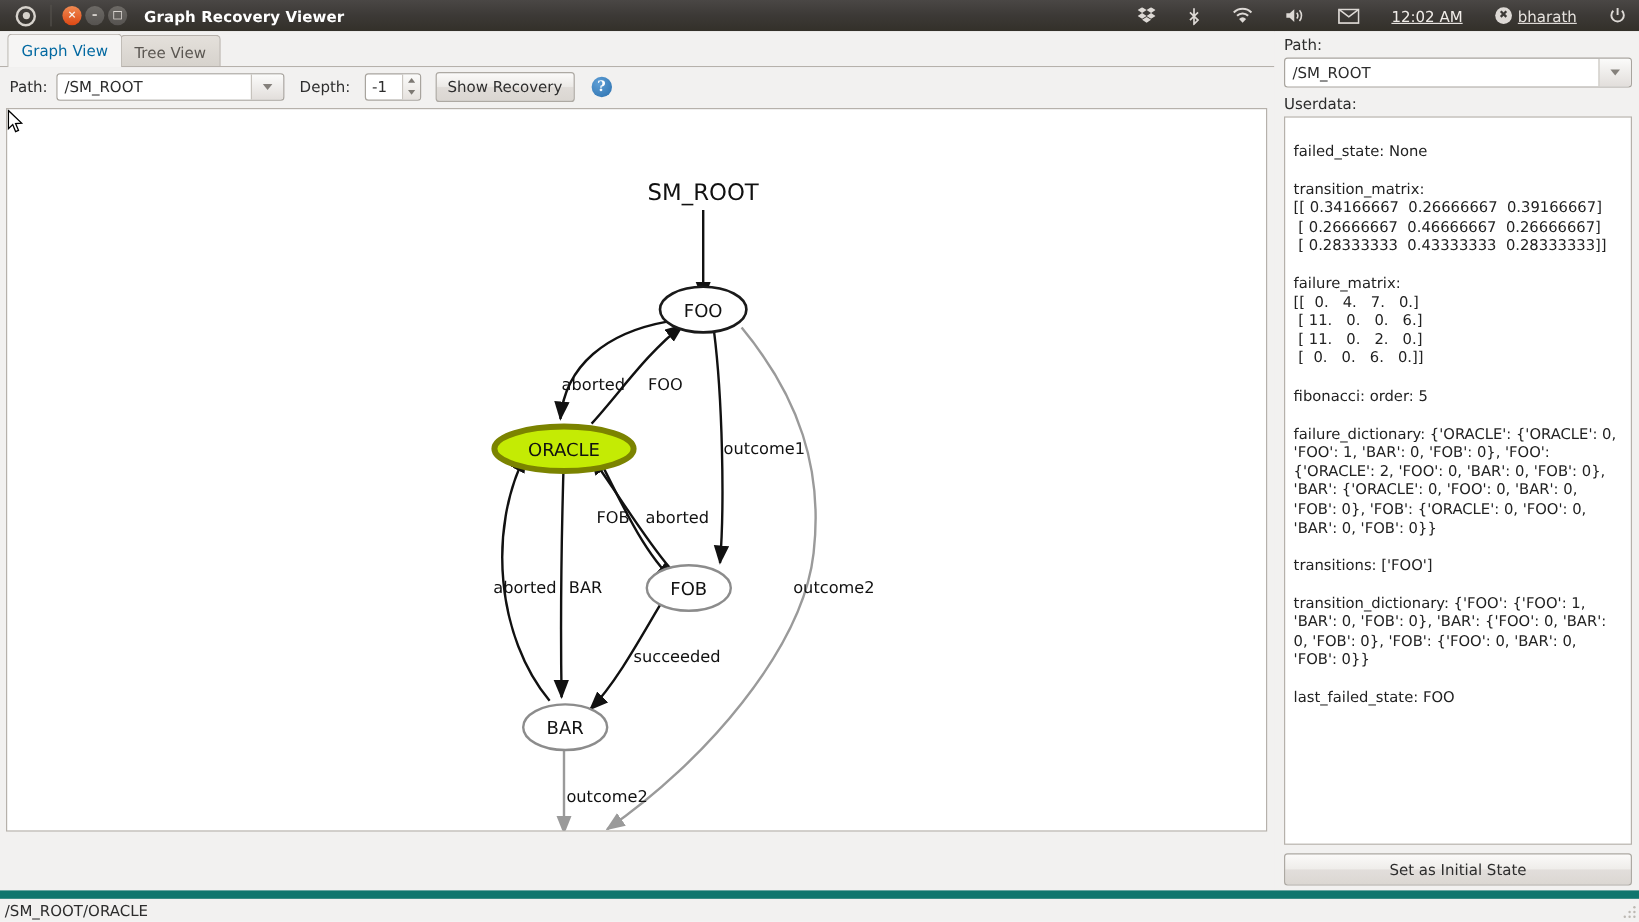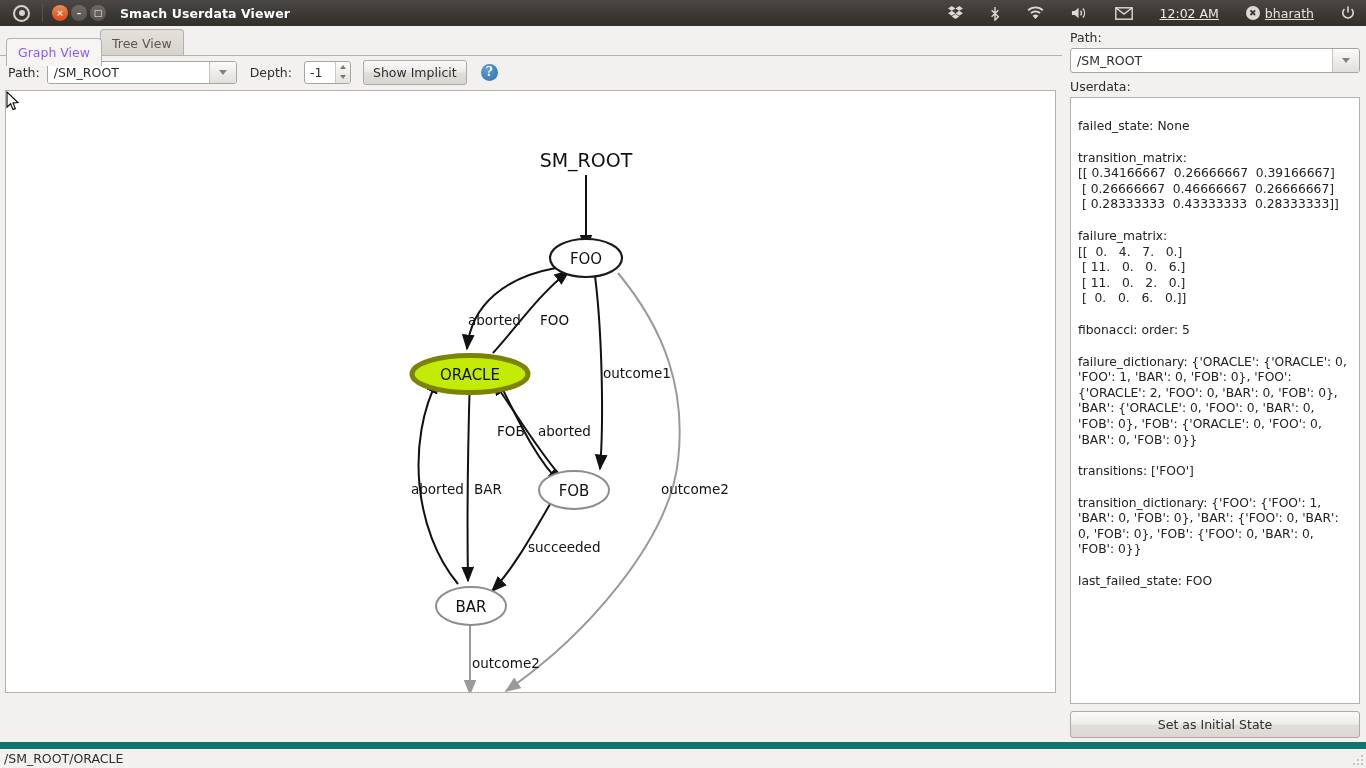--- a/index.html
+++ b/index.html
@@ -51,21 +51,21 @@
     background:#f2f1f0;
   }
   .tabstrip{position:absolute;left:0;top:0;width:1062px;height:30px;}
   .tab{
     position:absolute;top:3px;height:27px;
     border:1px solid #b6b1ab;border-bottom:none;
     border-radius:4px 4px 0 0;
     display:flex;align-items:center;justify-content:center;
     font-size:12.5px;color:#3b3b3b;padding:0 11px;
   }
-  .tab.active{left:6px;background:#f6f5f4;top:12px;height:28px;color:#8b5cf6;z-index:2;}
+  .tab.active{left:6px;background:#f6f5f4;top:2px;height:28px;color:#0369a1;z-index:2;}
   .tab.inactive{left:100px;background:#dedad5;color:#5a5651;
     background-image:linear-gradient(to bottom,#e4e0db,#d6d2cc);}
   .tabline{position:absolute;left:0;top:29px;width:1062px;height:1px;background:#b6b1ab;}
 
   .toolbar{position:absolute;left:0;top:30px;width:1062px;height:32px;
            display:flex;align-items:center;padding-left:8px;gap:0;
            background:#f2f1f0;}
   .tb-label{font-size:12.5px;color:#2e2e2e;margin-right:7px;}
   .combo{
     width:190px;height:23px;display:flex;align-items:stretch;
@@ -162,21 +162,21 @@
       <div class="wbtn close">
         <span>×</span>
       </div>
       <div class="wbtn">
         <span>–</span>
       </div>
       <div class="wbtn">
         <span>□</span>
       </div>
     </div>
-    <div class="wtitle">Smach Userdata Viewer</div>
+    <div class="wtitle">Graph Recovery Viewer</div>
 
     <div class="tray">
       <div class="ti">
         <svg width="15" height="14" viewBox="0 0 16 15">
             <path fill="#e6e2de" d="M4 0 L0 2.6 L4 5.2 L8 2.6 Z M12 0 L8 2.6 L12 5.2 L16 2.6 Z M0 7.8 L4 10.4 L8 7.8 L4 5.2 Z M12 5.2 L8 7.8 L12 10.4 L16 7.8 Z M4 11.3 L8 13.9 L12 11.3 L8 8.7 Z"></path>
           </svg>
       </div>
       <div class="ti">
         <svg width="10" height="15" viewBox="0 0 10 16">
             <path fill="none" stroke="#e6e2de" stroke-width="1.5" d="M5 1 L5 15 L8.6 11.4 L1.4 4.6 M1.4 11.4 L8.6 4.6"></path>
@@ -242,21 +242,21 @@
         <div class="btns">
           <div>
               <i class="caret-up-s"></i>
             </div>
           <div>
               <i class="caret-dn-s"></i>
             </div>
         </div>
       </div>
       <div class="btn" style="margin-left:12px;">
-        <span>Show Implicit</span>
+        <span>Show Recovery</span>
       </div>
       <div class="helpicon">
         <span>?</span>
       </div>
     </div>
 
     <div class="canvas">
       <svg width="1049" height="675" viewBox="0 0 1049 675">
         <defs>
           <marker id="ah-blk" markerWidth="9" markerHeight="9" refX="7.2" refY="3.2" orient="auto">

